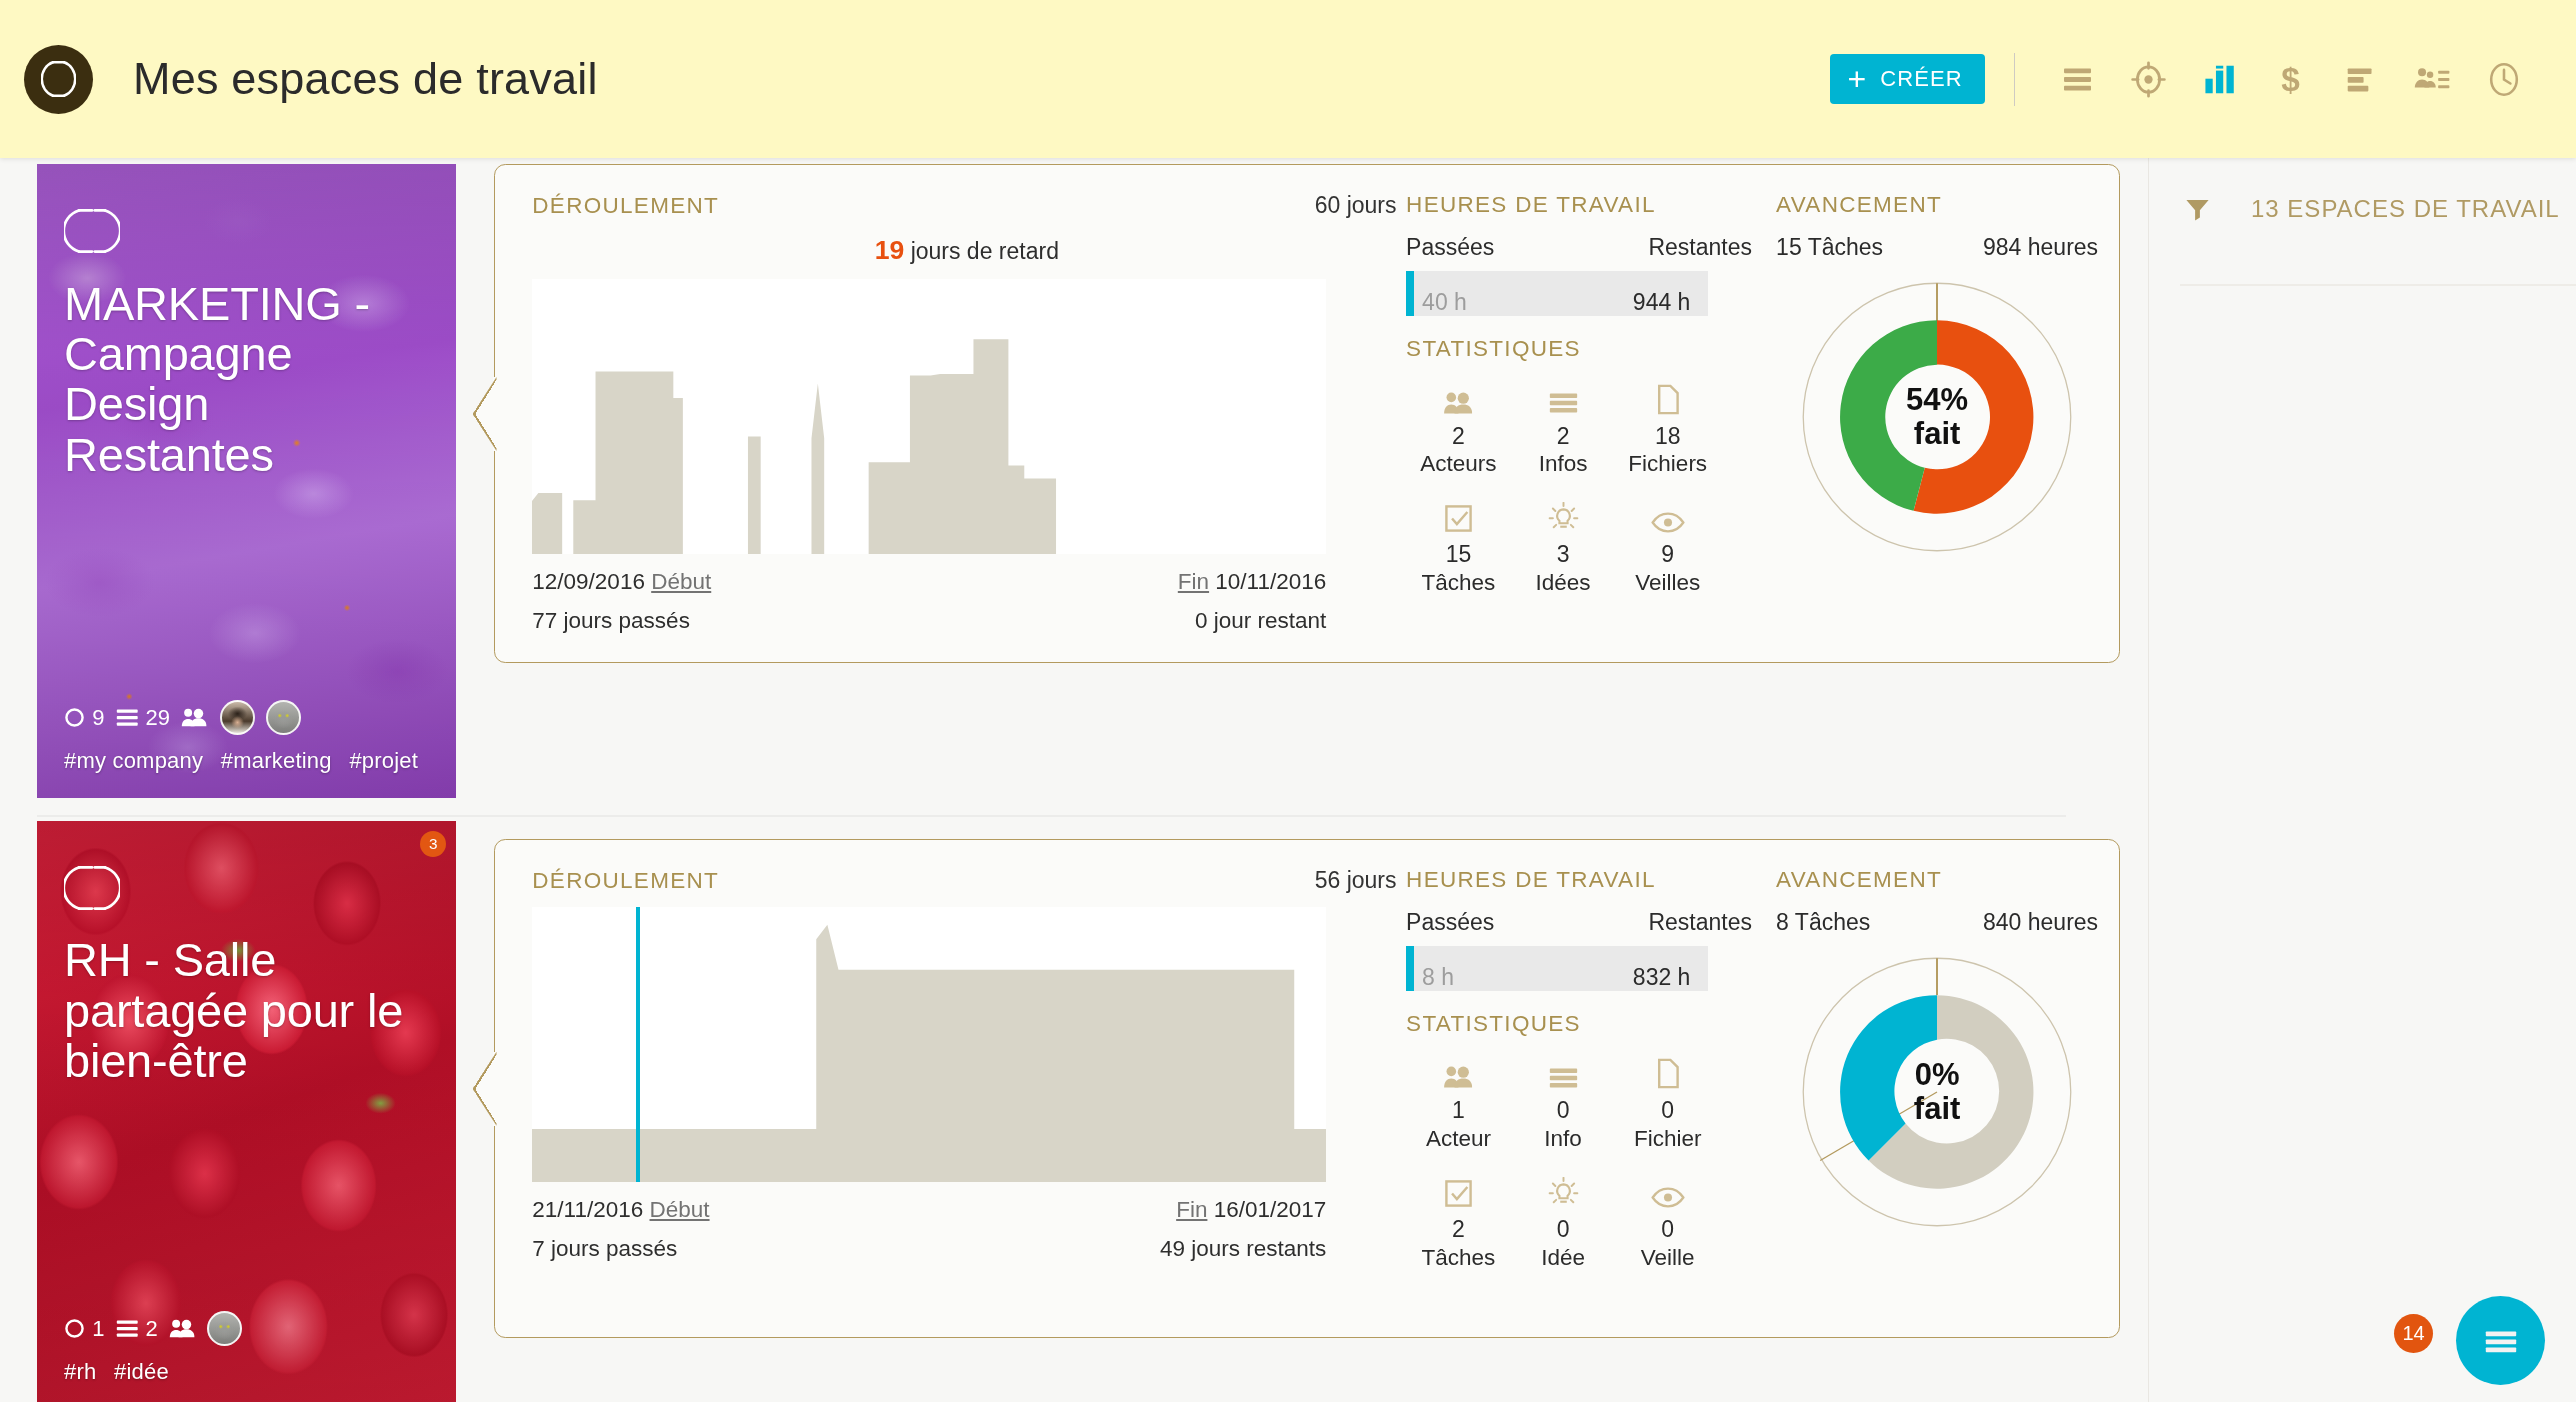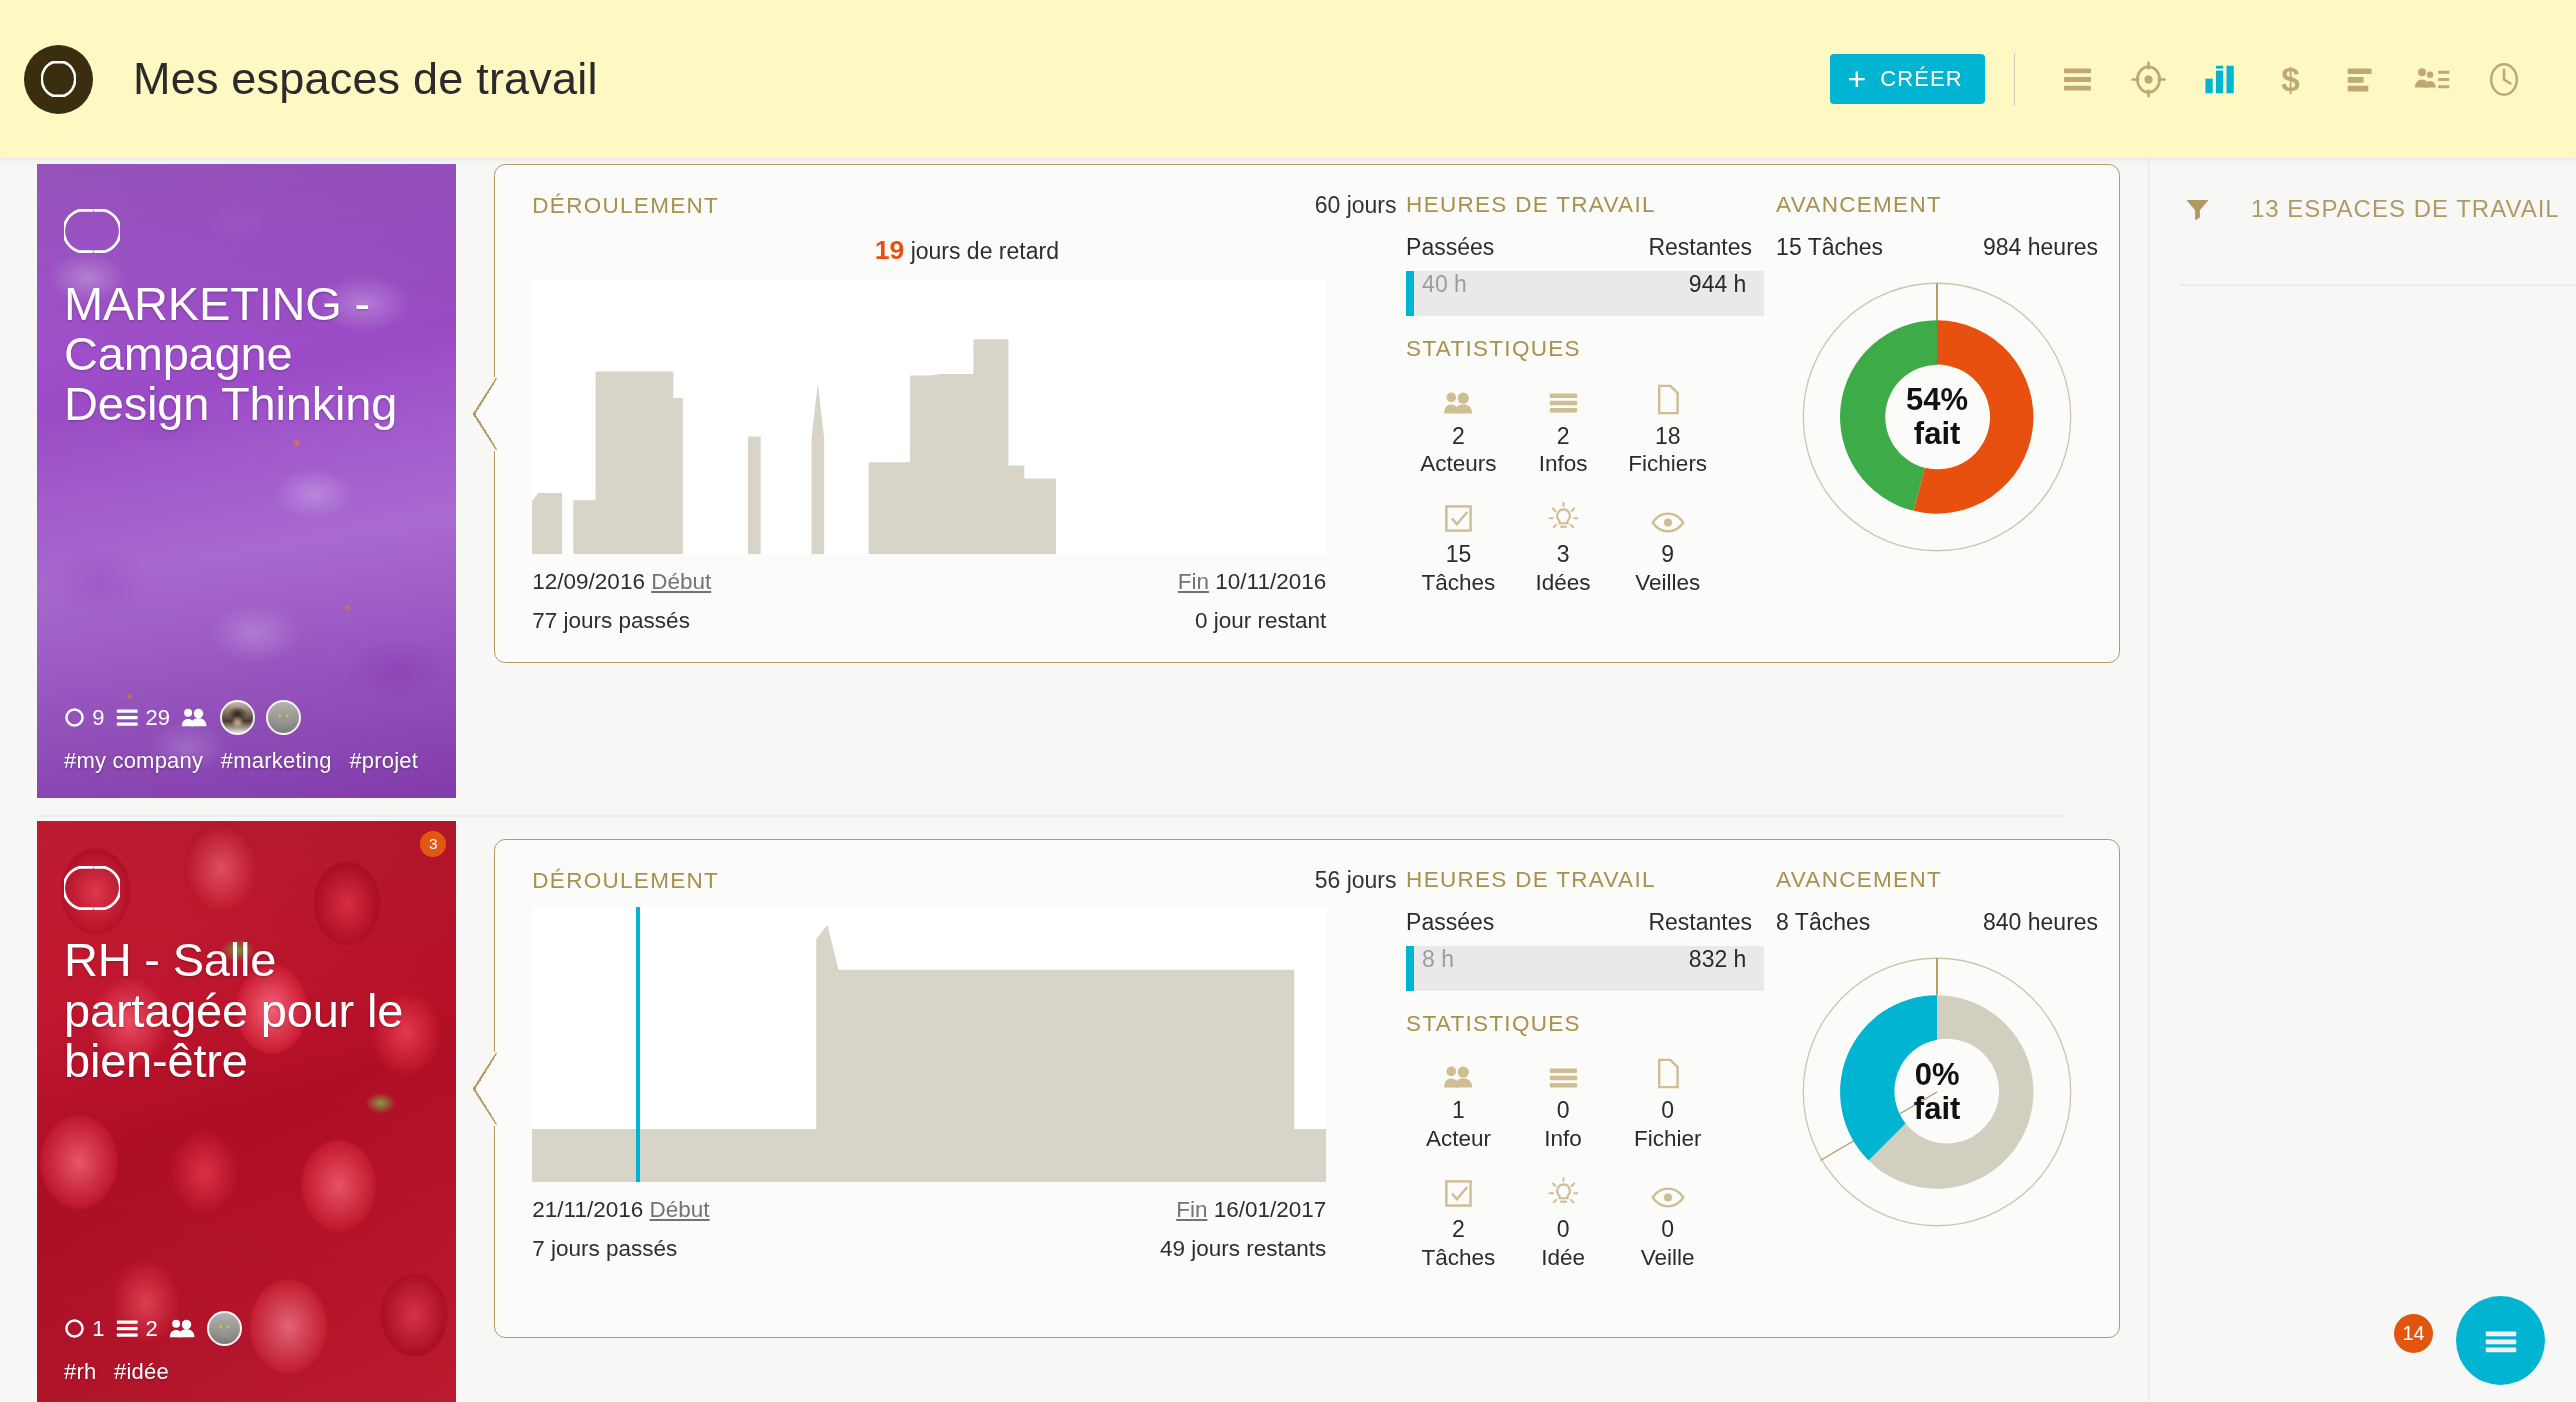--- a/index.html
+++ b/index.html
@@ -226,23 +226,23 @@
   .der-foot .ln2 { margin-top: 13px; }
 
   
   .hrs-wrap { padding-left: 4.8px; }
   .hrs-row {
     margin-top: 16px; display: flex; justify-content: space-between;
     font-size: 23px; color: #2c2c2c; padding-right: 19.3px;
   }
   .hrs-bar {
     margin-top: 9.7px; height: 45px; background: #e9e9e9;
-    position: relative; display: flex; align-items: flex-start;
+    position: relative; display: flex; align-items: flex-end;
     padding: 0 17.7px 0 16px; justify-content: space-between;
-    width: 358px;
+    width: 302px;
   }
   .hrs-bar .fill { position: absolute; left: 0; top: 0; bottom: 0; width: 8px; background: #00b4d2; }
   .hrs-bar .past { font-size: 23px; color: #9d9d9d; position: relative; }
   .hrs-bar .left { font-size: 23px; color: #2b2b2b; }
 
   .stats-title { margin-top: 20px; }
   .stats-grid {
     margin-top: 17.7px; width: 314px;
     display: grid; grid-template-columns: repeat(3,1fr); row-gap: 21px;
   }
@@ -395,21 +395,21 @@
     <div class="ws-thumb one">
       <div class="ws-bg bg-purple"></div>
       <div class="ws-shade"></div>
       <div class="ws-inner">
         <svg class="ws-logo-mark" viewBox="0 0 60 60">
           <path d="M16 8 A23 23 0 0 0 16 52" stroke="#fff" stroke-width="3" fill="none" stroke-linecap="round"></path>
           <path d="M44 8 A23 23 0 0 1 44 52" stroke="#fff" stroke-width="3" fill="none" stroke-linecap="round"></path>
           <path d="M16 8 L30 8 M44 8 L33 8" stroke="#fff" stroke-width="3" stroke-linecap="round"></path>
           <path d="M16 52 L30 52 M44 52 L33 52" stroke="#fff" stroke-width="3" stroke-linecap="round"></path>
         </svg>
-        <div class="ws-title">MARKETING - Campagne Design Thinking</div>
+        <div class="ws-title">MARKETING - Campagne Design Restantes</div>
 
         <div class="ws-meta">
           <span class="mi">
             <svg width="21" height="21" viewBox="0 0 26 26">
               <circle cx="13" cy="13" r="10" fill="none" stroke="#fff" stroke-width="3"></circle>
             </svg>
             <span>9</span>
           </span>
           <span class="mi">
             <svg width="22.5" height="19.3" viewBox="0 0 28 24">

